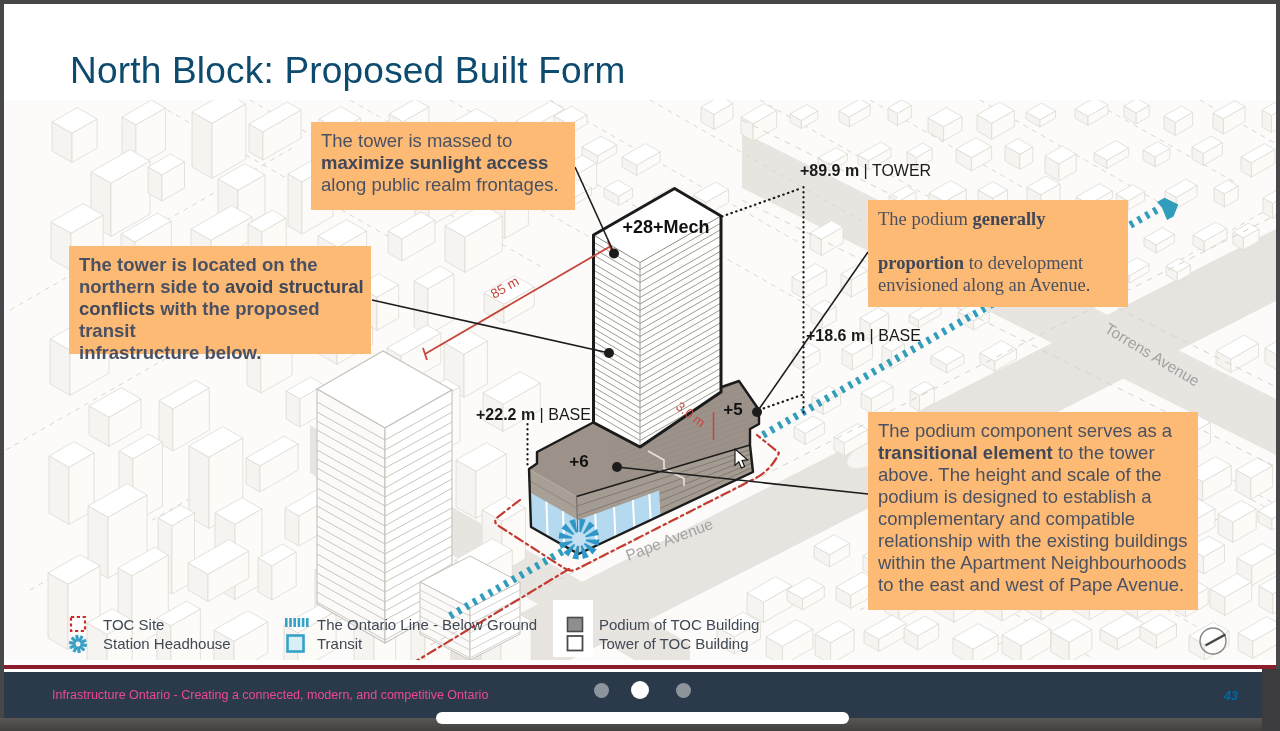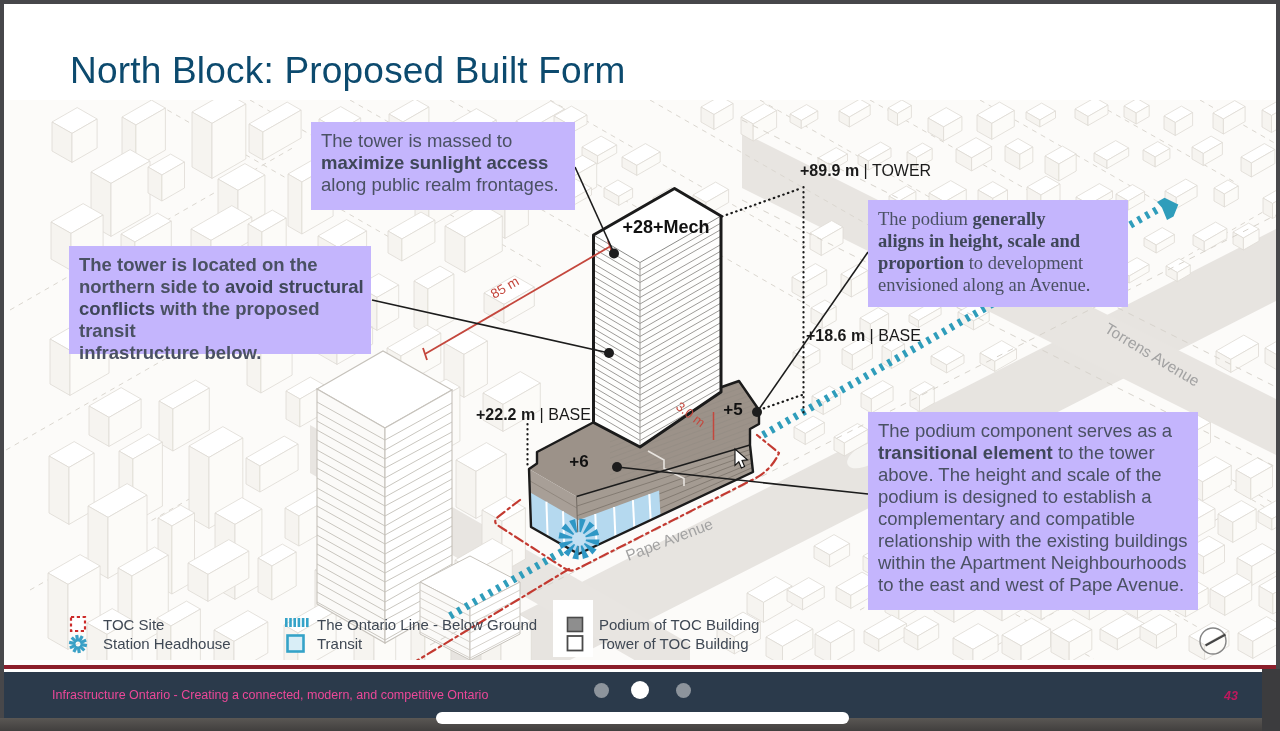--- a/index.html
+++ b/index.html
@@ -1,19 +1,19 @@
 <!DOCTYPE html>
 <html><head>
 <meta charset="utf-8">
 <style>
   * { margin:0; padding:0; box-sizing:border-box; }
   html,body { width:1280px; height:731px; overflow:hidden; background:#ffffff;
     font-family:"Liberation Sans", sans-serif; }
   .abs { position:absolute; }
-  .callout { position:absolute; background:#c4b5fd; color:#4a5163; font-size:18.5px;
+  .callout { position:absolute; background:#fdba74; color:#4a5163; font-size:18.5px;
     line-height:22px; padding:8px 0 0 10px; }
   .callout b { color:#3f4759; }
 </style>
 </head>
 <body>
 
 <div class="abs" style="left:0;top:0;width:1280px;height:4px;background:#47474a;"></div>
 
 <div class="abs" style="left:0;top:0;width:4px;height:731px;background:#47474a;"></div>
 
@@ -911,33 +911,33 @@
 <circle cx="1213" cy="641" r="13" fill="none" stroke="#858585" stroke-width="1.4"></circle>
 <line x1="1205.5" y1="645.5" x2="1225.5" y2="634.5" stroke="#454545" stroke-width="2"></line>
 
 <path d="M735,449 l0,16.5 l3.8,-3.8 l2.6,6.2 l3.2,-1.4 l-2.6,-6.1 l5.4,-0.6 z" fill="#fff" stroke="#111" stroke-width="1.1"></path>
 </svg>
 
 <div class="callout" style="left:311px;top:122px;width:264px;height:88px;">The tower is massed to<br><b>maximize sunlight access</b><br>along public realm frontages.</div>
 
 <div class="callout" style="left:69px;top:246px;width:302px;height:108px;font-weight:bold;">The tower is located on the<br>northern side to <b>avoid structural</b><br><b>conflicts</b> with the proposed transit<br>infrastructure below.</div>
 
-<div class="callout" style="left:868px;top:200px;width:260px;height:107px;font-family:Liberation Serif, serif;">The podium <b>generally</b><br><b>aligns in height, scale and</b><br><b>proportion</b> to development<br>envisioned along an Avenue.</div>
+<div class="callout" style="left:868px;top:200px;width:260px;height:107px;font-family:Liberation Serif, serif;">The podium <b>generally</b><br><br><b>proportion</b> to development<br>envisioned along an Avenue.</div>
 
 <div class="callout" style="left:868px;top:412px;width:330px;height:198px;">The podium component serves as a<br><b>transitional element</b> to the tower<br>above. The height and scale of the<br>podium is designed to establish a<br>complementary and compatible<br>relationship with the existing buildings<br>within the Apartment Neighbourhoods<br>to the east and west of Pape Avenue.</div>
 
 <div class="abs" style="left:4px;top:665px;width:1272px;height:3.5px;background:#8c1f2d;"></div>
 
 <div class="abs" style="left:4px;top:672px;width:1272px;height:46px;background:#2b3a4b;"></div>
 
 <div class="abs" style="left:52px;top:688px;font-size:12.5px;color:#ec4899;">Infrastructure Ontario - Creating a connected, modern, and competitive Ontario</div>
 
 <div class="abs" style="left:594px;top:682.5px;width:15px;height:15px;border-radius:50%;background:#8d949c;"></div>
 <div class="abs" style="left:631px;top:681px;width:18px;height:18px;border-radius:50%;background:#ffffff;"></div>
 <div class="abs" style="left:675.5px;top:682.5px;width:15px;height:15px;border-radius:50%;background:#8d949c;"></div>
 
-<div class="abs" style="left:1224px;top:689px;font-size:12.5px;font-weight:bold;font-style:italic;color:#be185d;">43</div>
+<div class="abs" style="left:1224px;top:689px;font-size:12.5px;font-weight:bold;font-style:italic;color:#0369a1;">43</div>
 
 <div class="abs" style="left:0;top:718px;width:1280px;height:13px;background:linear-gradient(180deg,#5a5754,#413f3e);"></div>
 
 <div class="abs" style="left:1262px;top:669px;width:18px;height:62px;background:#3c3c3e;"></div>
 
 <div class="abs" style="left:436px;top:712px;width:413px;height:12px;border-radius:6.5px;background:#ffffff;"></div>
 
 </body></html>

